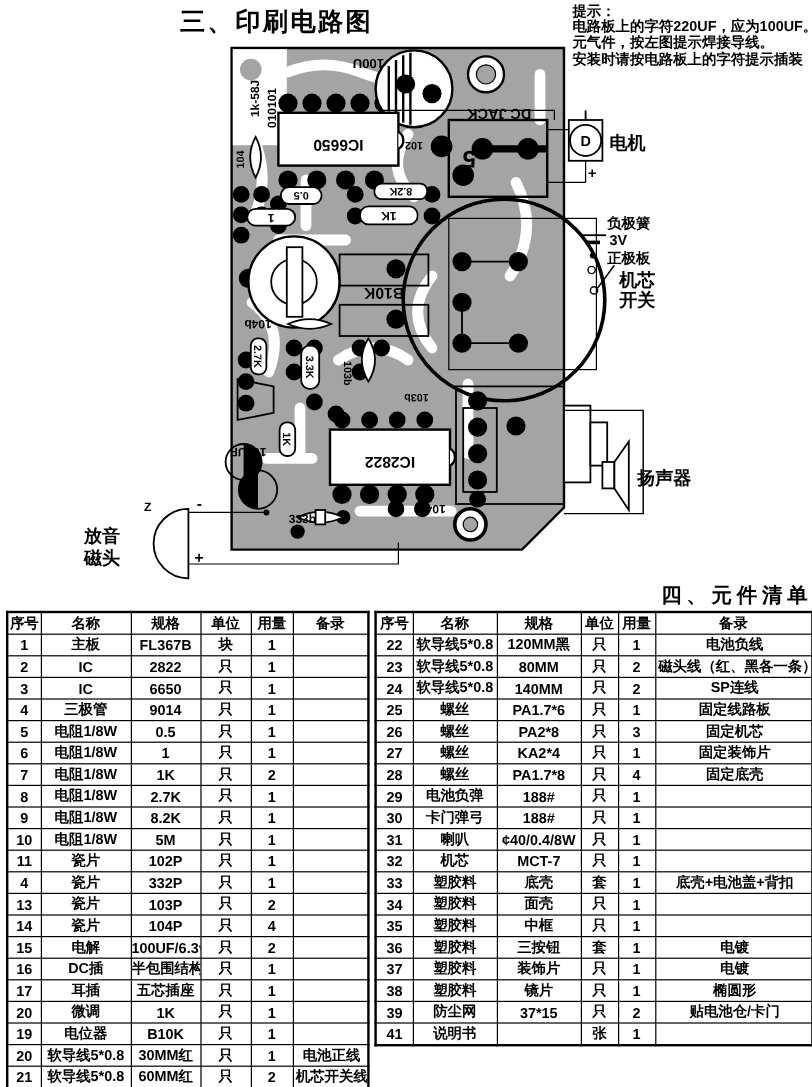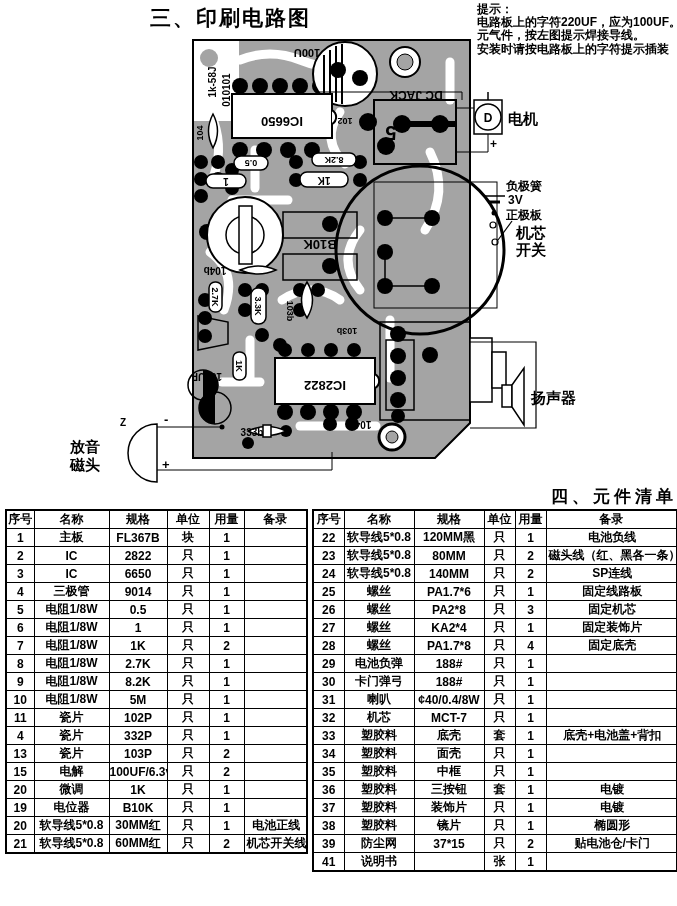--- a/index.html
+++ b/index.html
@@ -407,25 +407,49 @@
       </tr>
       <tr>
         <td class="c0">13</td>
         <td class="c1">瓷片</td>
         <td class="c2">103P</td>
         <td class="c3">只</td>
         <td class="c4">2</td>
         <td class="c5"></td>
       </tr>
       <tr>
+        <td class="c0">14</td>
+        <td class="c1">瓷片</td>
+        <td class="c2">104P</td>
+        <td class="c3">只</td>
+        <td class="c4">4</td>
+        <td class="c5"></td>
+      </tr>
+      <tr>
         <td class="c0">15</td>
         <td class="c1">电解</td>
         <td class="c2">100UF/6.3v</td>
         <td class="c3">只</td>
         <td class="c4">2</td>
+        <td class="c5"></td>
+      </tr>
+      <tr>
+        <td class="c0">16</td>
+        <td class="c1">DC插</td>
+        <td class="c2">半包围结构</td>
+        <td class="c3">只</td>
+        <td class="c4">1</td>
+        <td class="c5"></td>
+      </tr>
+      <tr>
+        <td class="c0">17</td>
+        <td class="c1">耳插</td>
+        <td class="c2">五芯插座</td>
+        <td class="c3">只</td>
+        <td class="c4">1</td>
         <td class="c5"></td>
       </tr>
       <tr>
         <td class="c0">20</td>
         <td class="c1">微调</td>
         <td class="c2">1K</td>
         <td class="c3">只</td>
         <td class="c4">1</td>
         <td class="c5"></td>
       </tr>

